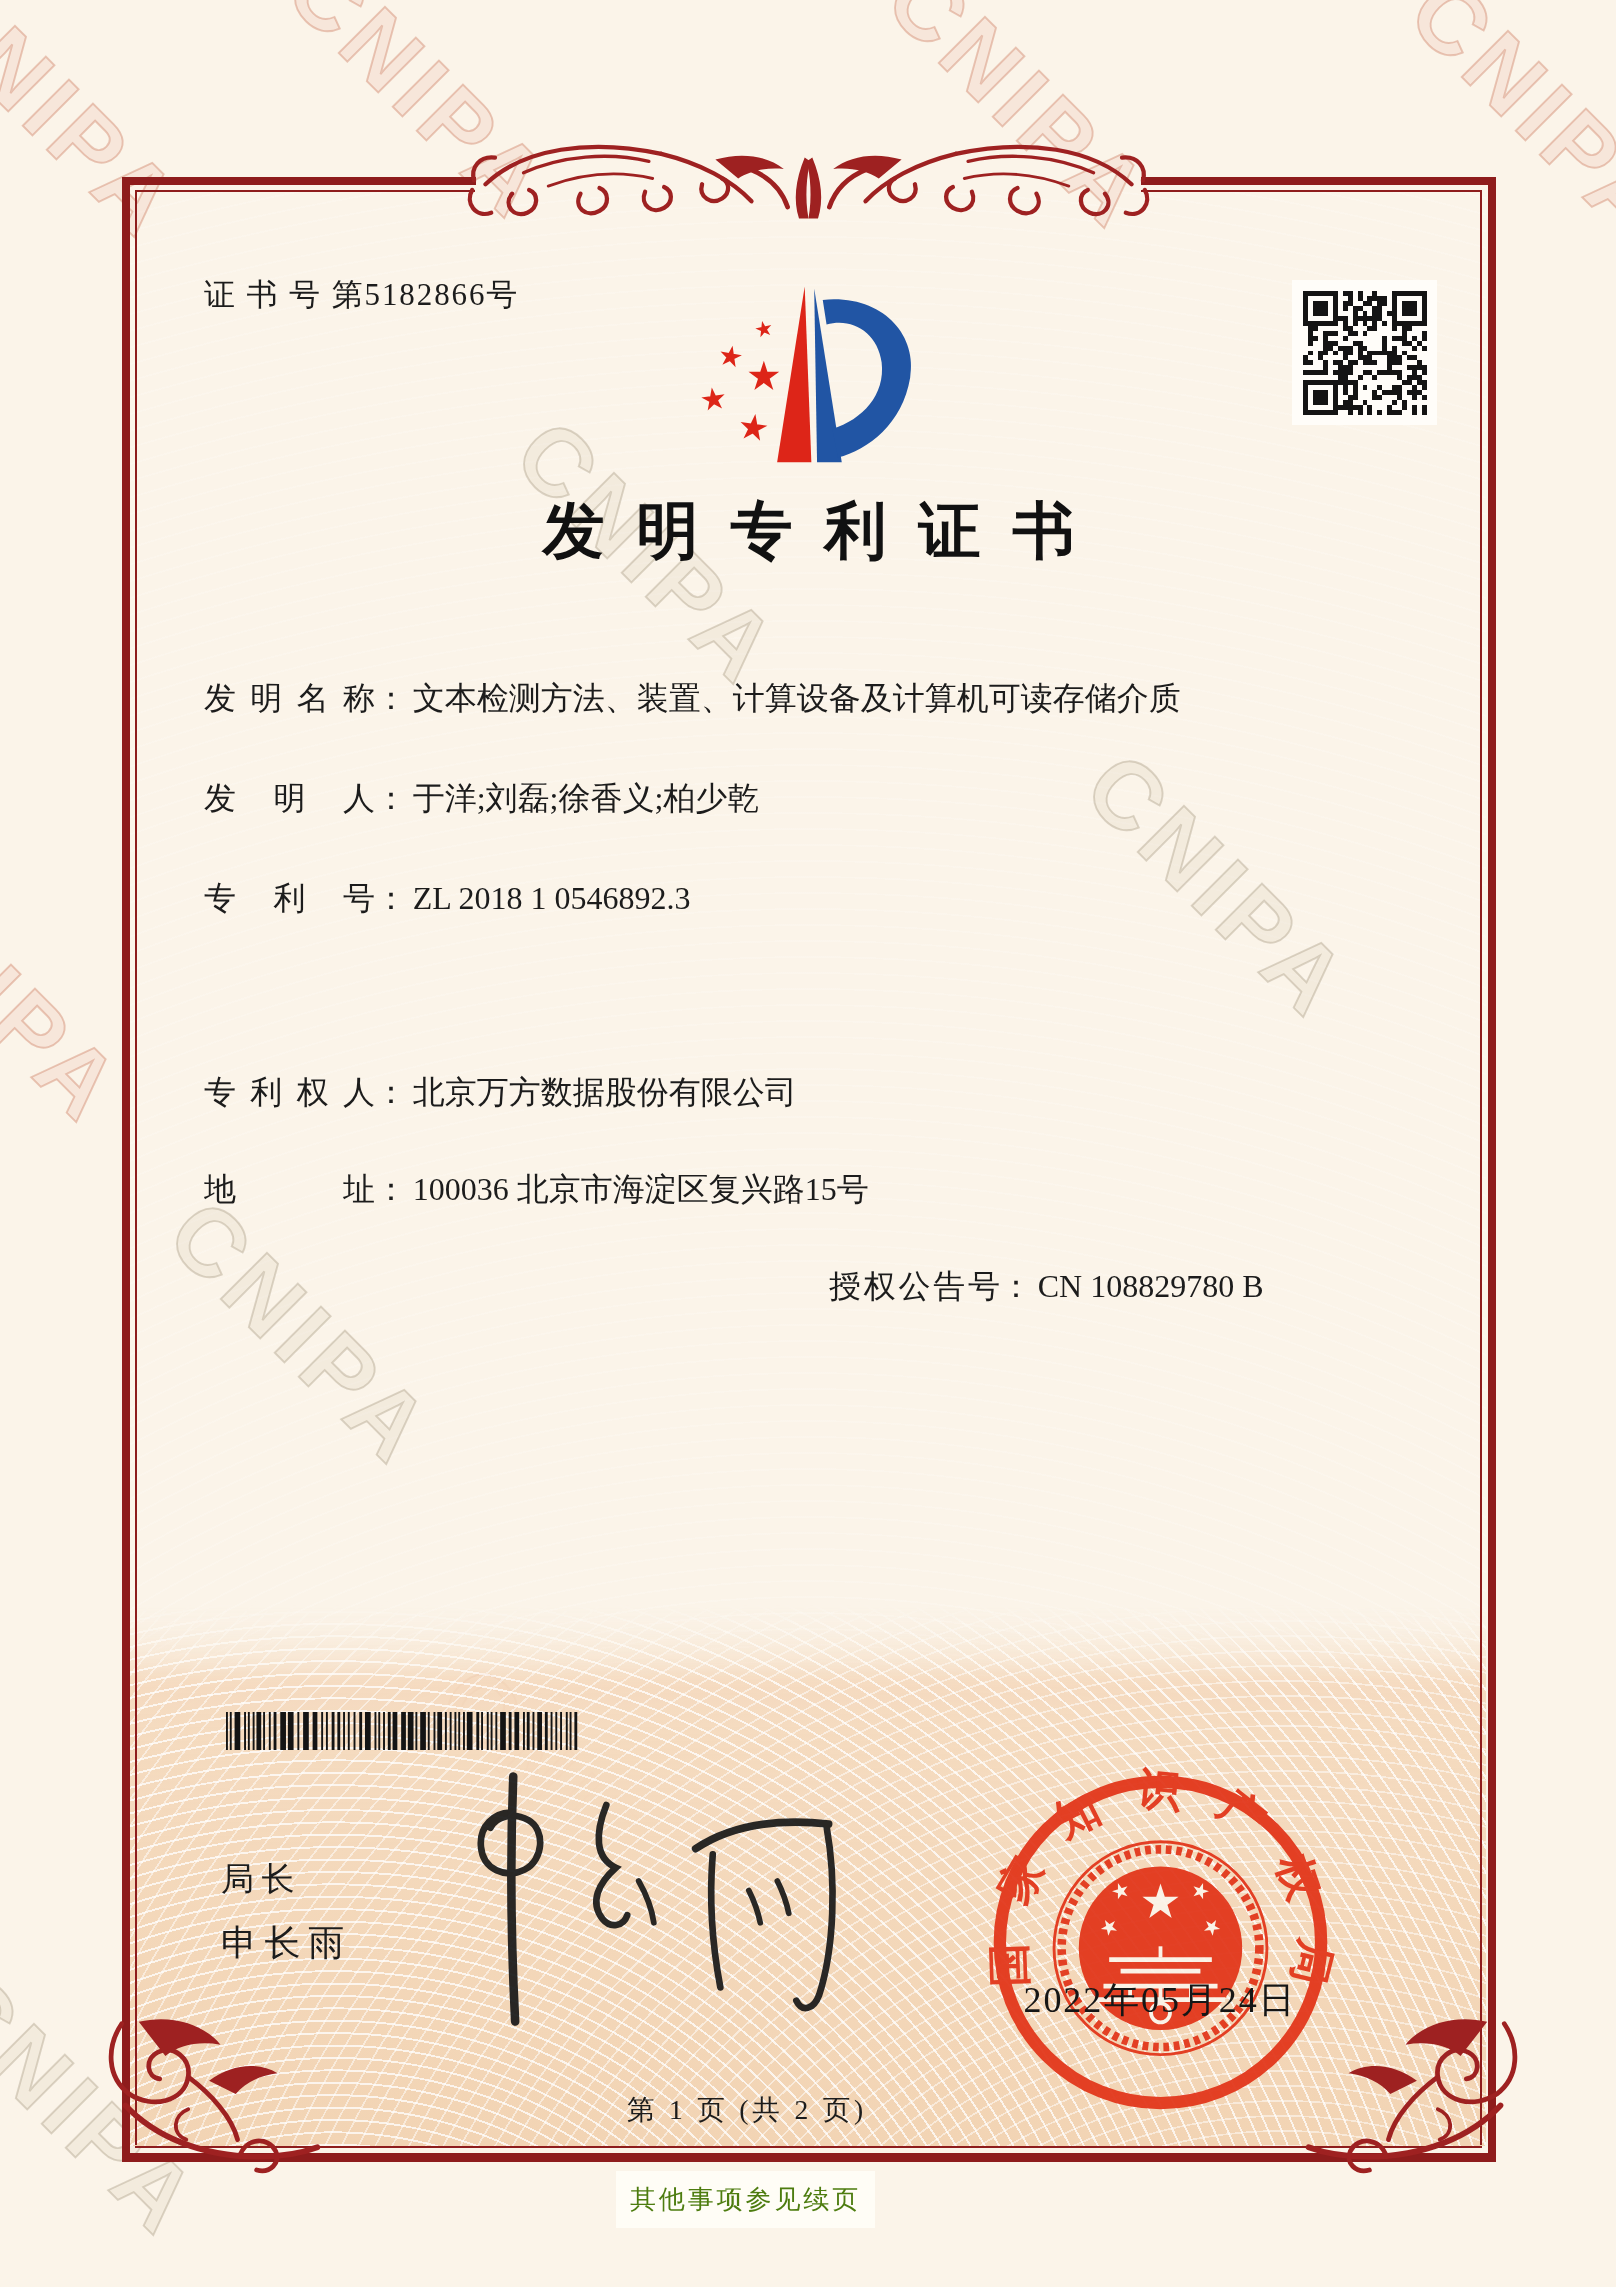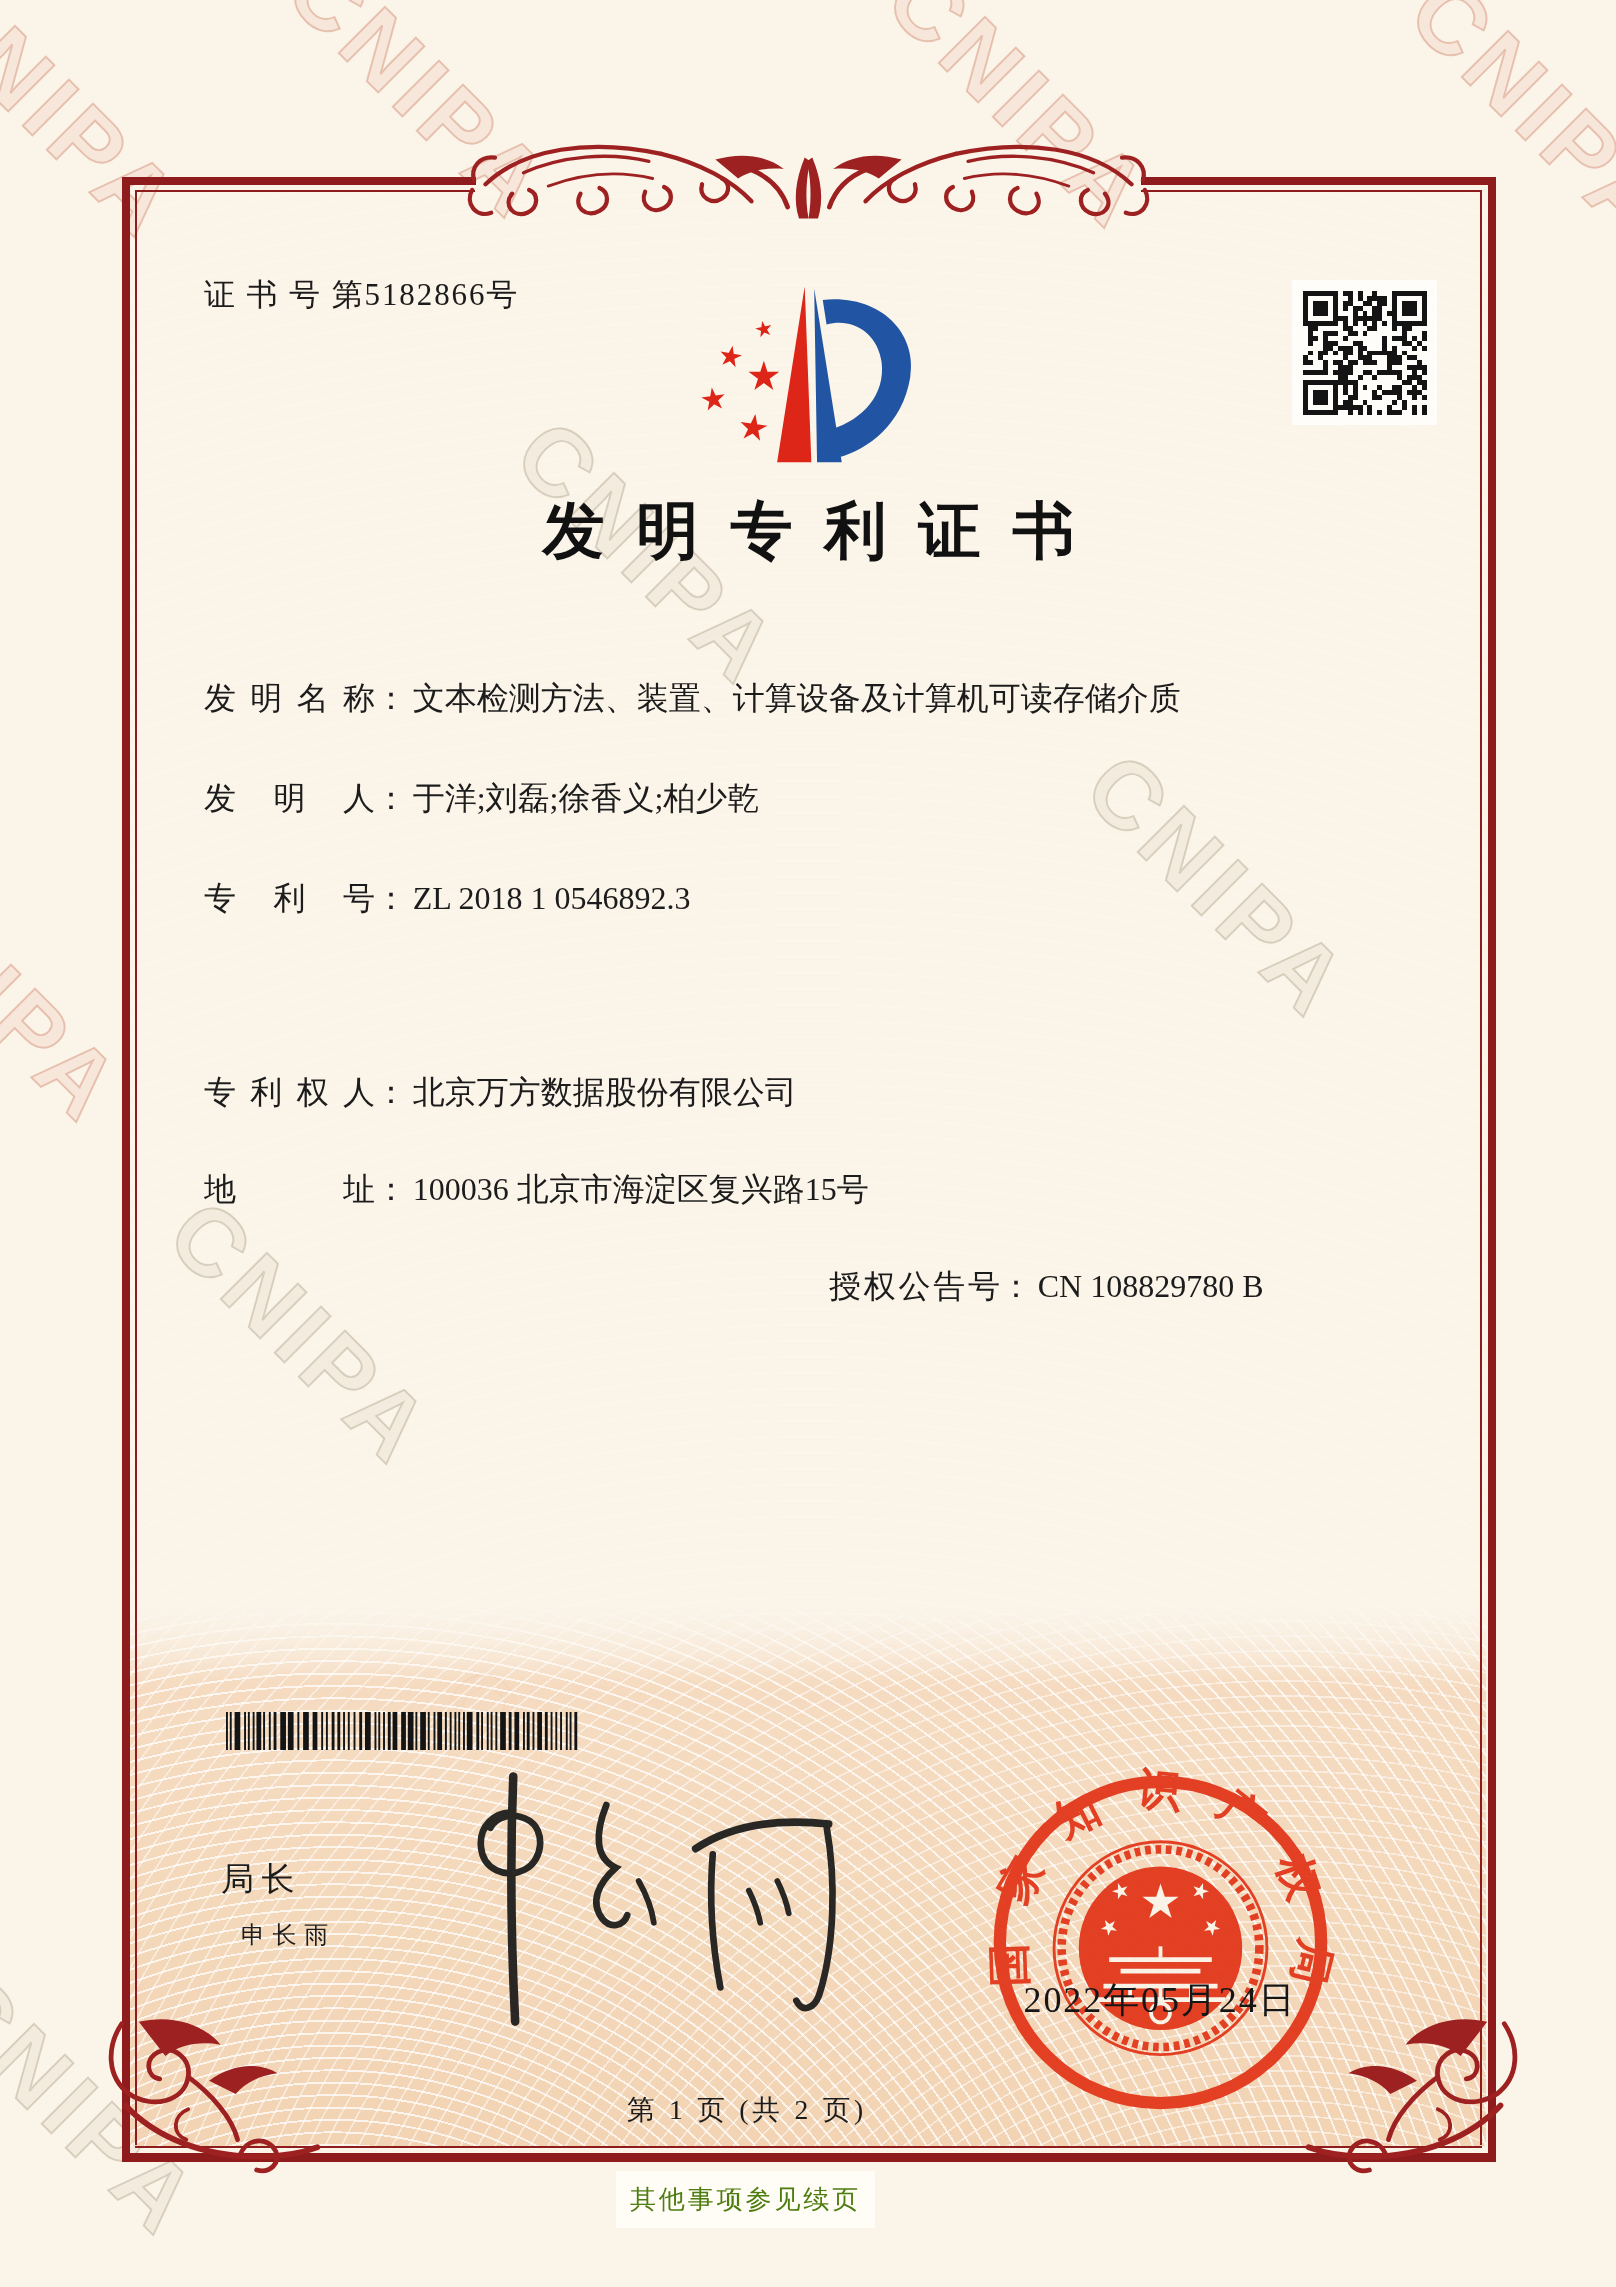--- a/index.html
+++ b/index.html
@@ -67,22 +67,22 @@
   .fvalue{display:inline-block;margin-left:5.7px;}
   .r0{top:677px;} .r1{top:777px;} .r2{top:877px;} .r3{top:974px;} .r4{top:1071px;} .r5{top:1168px;}
   #grant-left{left:204px;top:1265px;font-size:32px;white-space:nowrap;}
   #grant-right{left:829px;top:1265px;font-size:32px;white-space:nowrap;}
   #body-text{left:204px;top:1335px;width:1211px;font-size:32px;line-height:47px;
              text-align:justify;z-index:6;}
   #body-text p{margin:0;text-indent:2em;}
   #barcode{left:226px;top:1712px;z-index:6;}
   #signer-title{left:221px;top:1857px;font-size:33px;font-family:"Liberation Sans","DejaVu Sans",sans-serif;
                 font-weight:500;letter-spacing:7.6px;}
-  #signer-name{left:221px;top:1919px;font-size:24px;font-family:"Liberation Sans","DejaVu Sans",sans-serif;
-               font-weight:500;letter-spacing:7.6px;margin-left:20px;}
+  #signer-name{left:221px;top:1919px;font-size:36px;font-family:"Liberation Sans","DejaVu Sans",sans-serif;
+               font-weight:500;letter-spacing:7.6px;}
   #signature{left:399px;top:1767px;z-index:6;}
   #seal{left:978px;top:1760px;z-index:7;}
   #seal-date{left:970px;top:1976px;width:380px;text-align:center;font-size:36px;color:#161616;
              letter-spacing:1.9px;z-index:8;}
   #page-num{left:533px;top:2091px;width:428px;text-align:center;font-size:27.6px;letter-spacing:3.8px;z-index:6;}
   #cont-box{left:616px;top:2171px;width:259px;height:57px;background:#fffdf6;z-index:6;
             display:flex;align-items:center;justify-content:center;}
   #cont-note{font-size:26px;letter-spacing:2.9px;color:#4d7c0f;}
 </style>
 </head>

